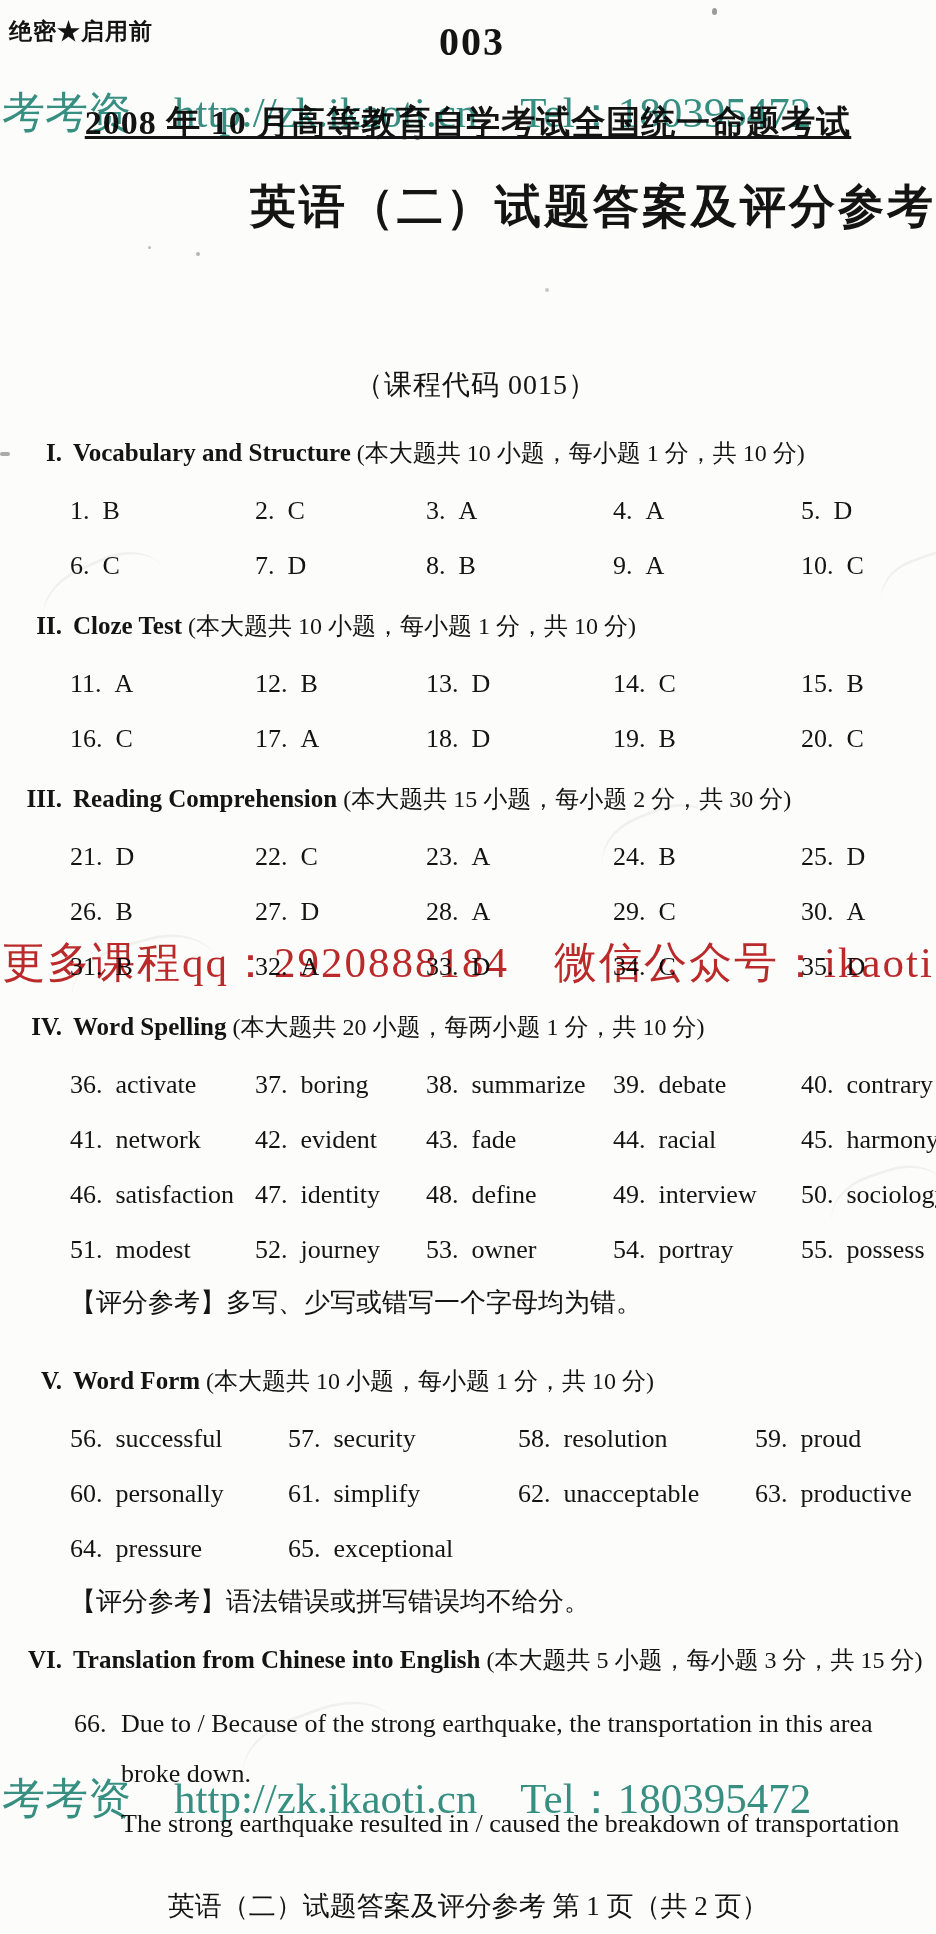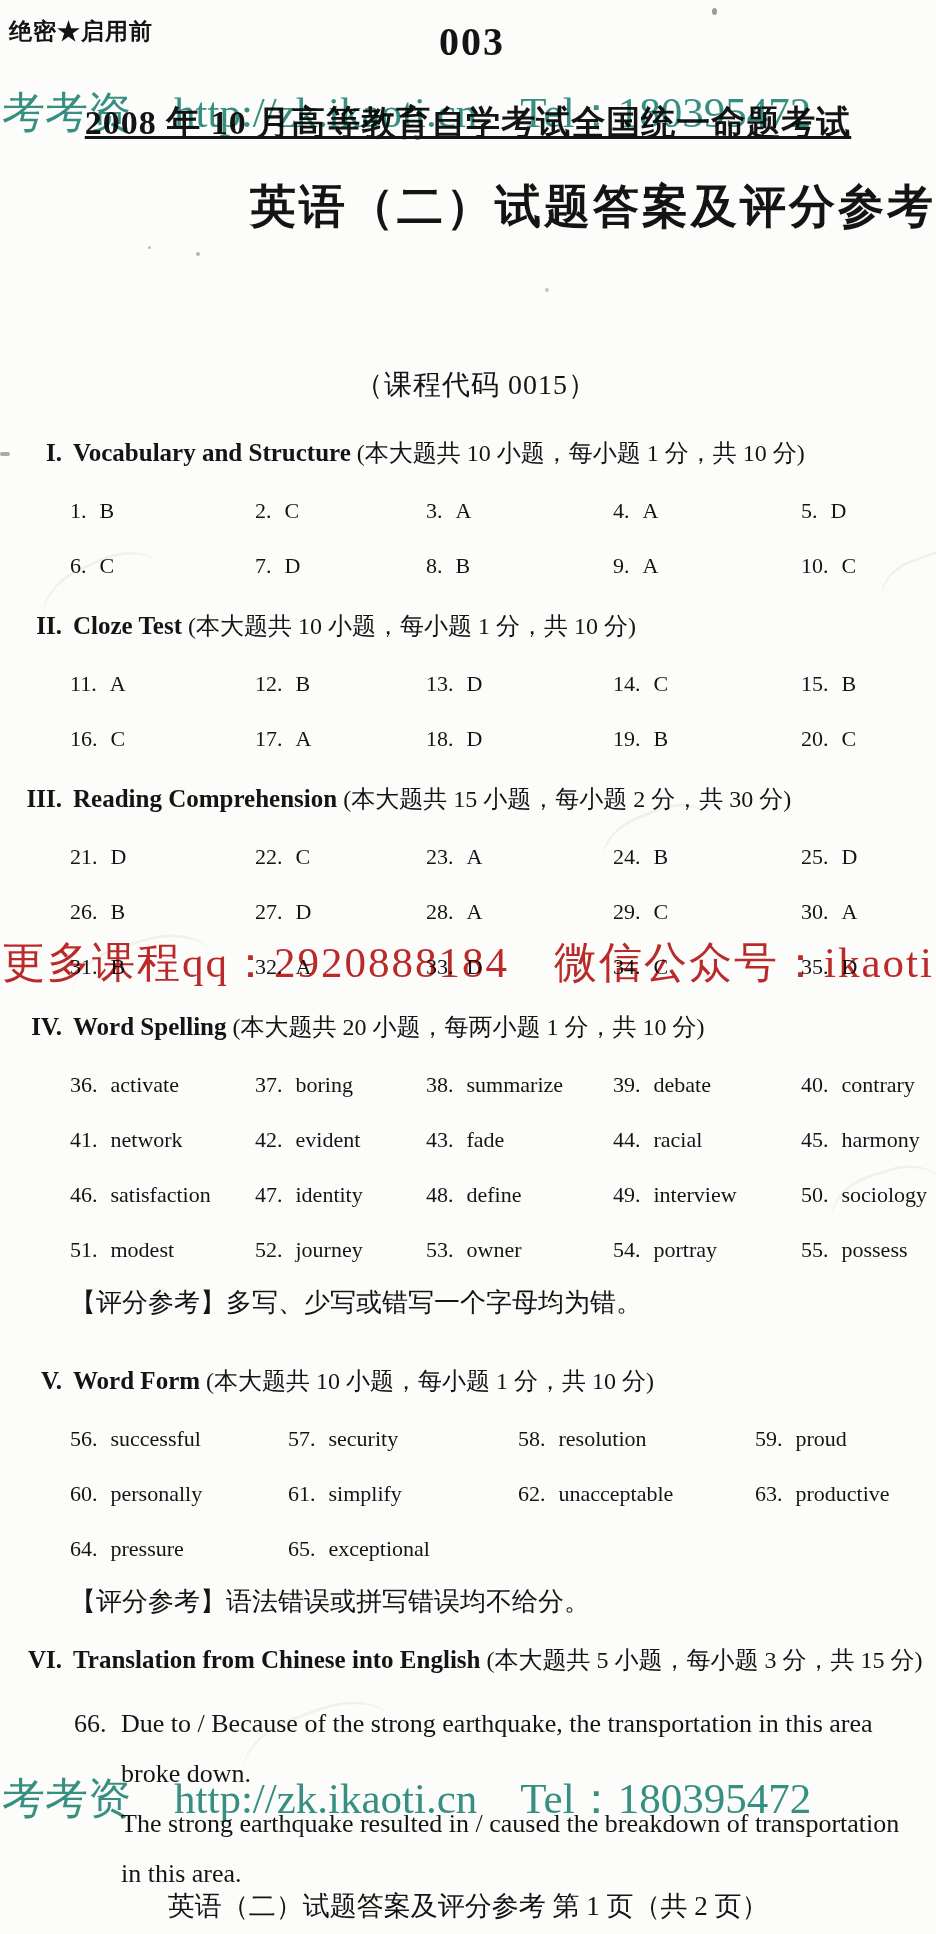--- a/index.html
+++ b/index.html
@@ -20,21 +20,21 @@
   .wm-mid{left:2px;top:934px;font-size:43px;letter-spacing:2px;}
   .wm-bottom{left:2px;top:1770px;font-size:43px;}
   
   .sections{position:absolute;left:0;top:436px;width:100%;z-index:2;}
   .section + .section{margin-top:24px;}
   .section.s4{margin-top:44px;}
   .sec-header{font-size:25px;margin-bottom:22px;white-space:nowrap;line-height:34px;}
   .sec-num{display:inline-block;width:62px;text-align:right;font-weight:700;}
   .sec-title{font-weight:700;margin-left:11px;}
   .sec-meta{font-weight:400;font-size:24px;margin-left:6px;text-align:right;}
-  .row{display:grid;margin-bottom:17px;font-size:22px;line-height:38px;padding-left:70px;}
+  .row{display:grid;margin-bottom:17px;font-size:26px;line-height:38px;padding-left:70px;}
   .cols5{grid-template-columns:185px 171px 187px 188px 1fr;}
   .cols4{grid-template-columns:218px 230px 237px 1fr;}
   .cell{white-space:nowrap;}
   .cell .no{margin-right:13px;}
   .note{font-size:26px;line-height:34px;margin:12px 0 0 70px;}
   .trans-item{display:flex;padding-left:74px;font-size:26px;line-height:50px;}
   .trans-no{width:47px;flex:none;}
   .trans-lines{flex:1;}
   .footer{position:absolute;left:0;right:0;top:1888px;text-align:center;font-size:27px;z-index:2;}
   
@@ -173,21 +173,20 @@
           <span class="trans-no">66.</span>
           <div class="trans-lines">
             <div class="trans-line">Due to / Because of the strong earthquake, the transportation in this area</div>
             <div class="trans-line">broke down.</div>
           </div>
         </div>
         <div class="trans-item">
           <span class="trans-no"></span>
           <div class="trans-lines">
             <div class="trans-line">The strong earthquake resulted in / caused the breakdown of transportation</div>
-            <div class="trans-line">in this area.</div>
           </div>
         </div>
       </div>
     </div>
 
   <div class="wm wm-mid" style="color: #b91c1c;">更多课程qq：2920888184　微信公众号：ikaoti</div>
   <div class="wm wm-bottom" style="color: rgb(42, 138, 124);">考考资　http://zk.ikaoti.cn　Tel：180395472</div>
 
   <div class="footer">英语（二）试题答案及评分参考 第 1 页（共 2 页）</div>
 

